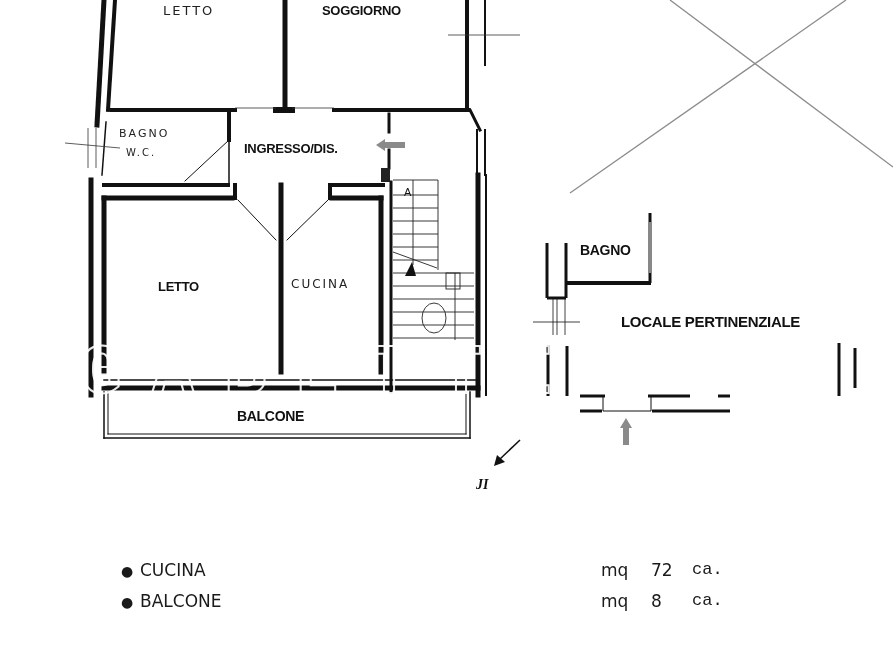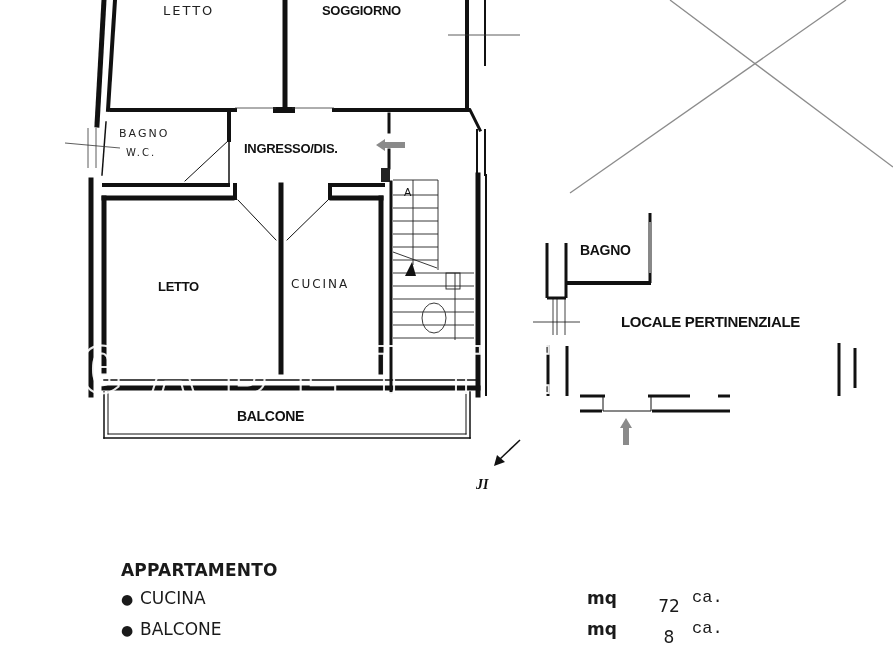--- a/index.html
+++ b/index.html
@@ -5,22 +5,22 @@
   html,body{margin:0;padding:0;background:#ffffff;}
   body{width:893px;height:670px;position:relative;overflow:hidden;font-family:"Liberation Sans",sans-serif;}
   #plan{position:absolute;left:0;top:0;width:893px;height:520px;}
   .room-label{font-family:"Liberation Sans",sans-serif;font-weight:bold;fill:#111;letter-spacing:-0.3px;}
   .hand-label{font-family:"DejaVu Sans",sans-serif;fill:#222;letter-spacing:2px;}
   .legend{position:absolute;left:121px;top:560px;width:620px;color:#1a1a1a;}
   .legend-title{font-family:"DejaVu Sans",sans-serif;font-weight:bold;font-size:17px;letter-spacing:0.2px;margin-bottom:8px;}
   .legend-row{position:relative;height:31px;font-family:"DejaVu Sans",sans-serif;font-size:17px;}
   .legend-row .bullet{position:absolute;left:0;top:3px;font-size:14px;}
   .legend-row .name{position:absolute;left:19px;top:0;}
-  .legend-row .unit{position:absolute;left:466px;top:0;font-weight:bold;}
-  .legend-row .val{position:absolute;left:530px;top:0;width:36px;text-align:center;margin-top:8px;}
+  .legend-row .unit{position:absolute;left:480px;top:0;}
+  .legend-row .val{position:absolute;left:530px;top:0;width:36px;text-align:left;}
   .legend-row .ca{position:absolute;left:571px;top:0;font-family:Liberation Mono, monospace;}
   .watermark{position:absolute;left:80px;top:335px;font-family:Liberation Mono, monospace;font-size:70px;font-weight:bold;color:transparent;-webkit-text-stroke:2px #fff;letter-spacing:30px;opacity:0.9;pointer-events:none;}
 </style>
 </head>
 <body>
 
 <svg id="plan" viewBox="0 0 893 520" xmlns="http://www.w3.org/2000/svg">
 
   <g stroke="#8c8c8c" stroke-width="1.3">
     <line x1="670" y1="0" x2="893" y2="167"></line>
@@ -165,21 +165,20 @@
   <text class="room-label" x="158" y="291" font-size="13">LETTO</text>
   <text class="hand-label" x="291" y="288" font-size="12" fill="#444">CUCINA</text>
   <text class="room-label" x="237" y="421" font-size="14">BALCONE</text>
   <text class="room-label" x="580" y="255" font-size="14">BAGNO</text>
   <text class="room-label" x="621" y="327" font-size="15">LOCALE PERTINENZIALE</text>
 </svg>
 
 <div class="watermark">GABETTI</div>
 
 <div class="legend">
-  <div class="legend-title">APPARTAMENTO</div>
   <div class="legend-row">
     <span class="bullet">●</span>
     <span class="name">CUCINA</span>
     <span class="unit">mq</span>
     <span class="val">72</span>
     <span class="ca">ca.</span>
   </div>
   <div class="legend-row">
     <span class="bullet">●</span>
     <span class="name">BALCONE</span>

